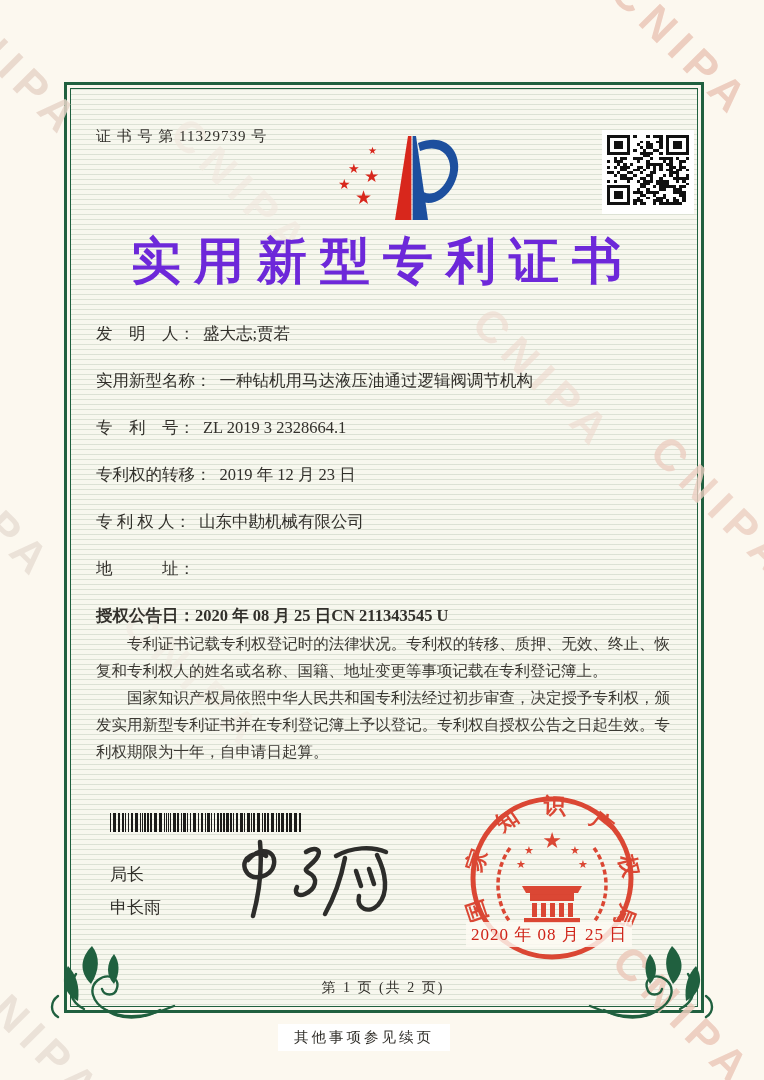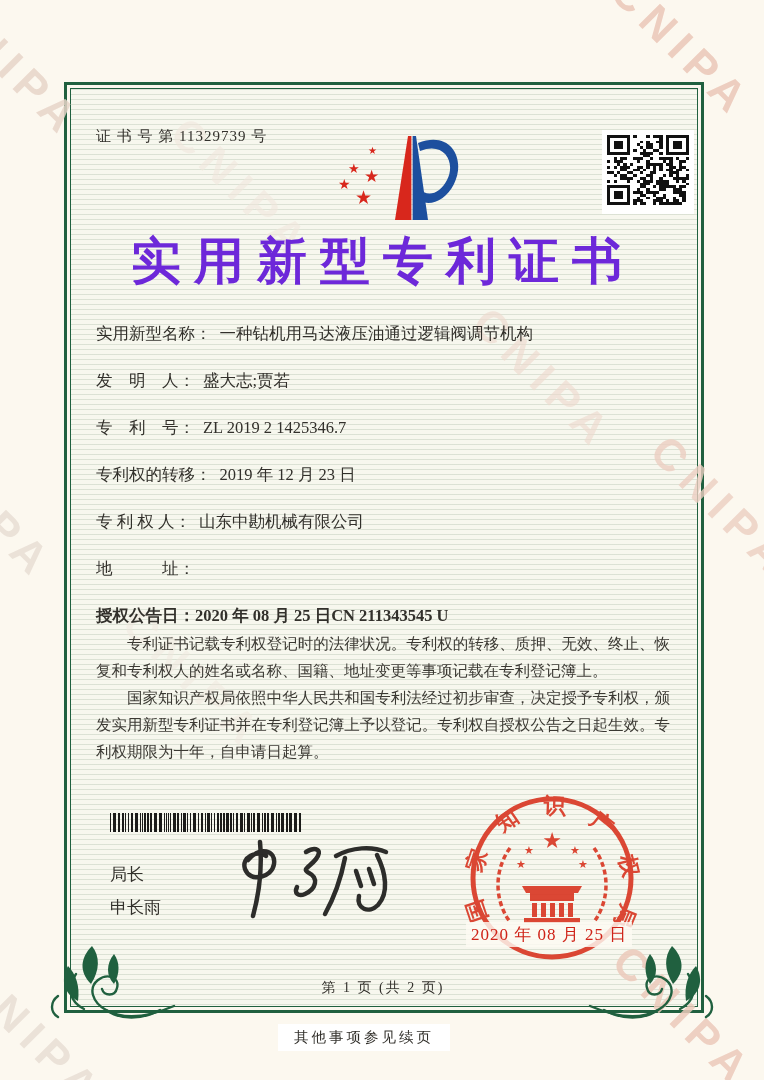--- a/index.html
+++ b/index.html
@@ -326,30 +326,30 @@
       <rect x="20" y="24" width="1" height="1" fill="#111"></rect>
       <rect x="21" y="24" width="1" height="1" fill="#111"></rect>
       <rect x="22" y="24" width="1" height="1" fill="#111"></rect>
     </svg>
 </div>
 
 <div class="title">实用新型专利证书</div>
 
 <div class="fields">
   <div class="field-row">
+    <span class="lbl">发　明　人：</span>
+    <span class="val">盛大志;贾若</span>
+  </div>
+  <div class="field-row">
     <span class="lbl">实用新型名称：</span>
     <span class="val">一种钻机用马达液压油通过逻辑阀调节机构</span>
   </div>
   <div class="field-row">
-    <span class="lbl">发　明　人：</span>
-    <span class="val">盛大志;贾若</span>
-  </div>
-  <div class="field-row">
     <span class="lbl">专　利　号：</span>
-    <span class="val">ZL 2019 2 1425346.7</span>
+    <span class="val">ZL 2019 3 2328664.1</span>
   </div>
   <div class="field-row">
     <span class="lbl">专利权的转移：</span>
     <span class="val">2019 年 12 月 23 日</span>
   </div>
   <div class="field-row">
     <span class="lbl">专 利 权 人：</span>
     <span class="val">山东中勘机械有限公司</span>
   </div>
   <div class="field-row">

